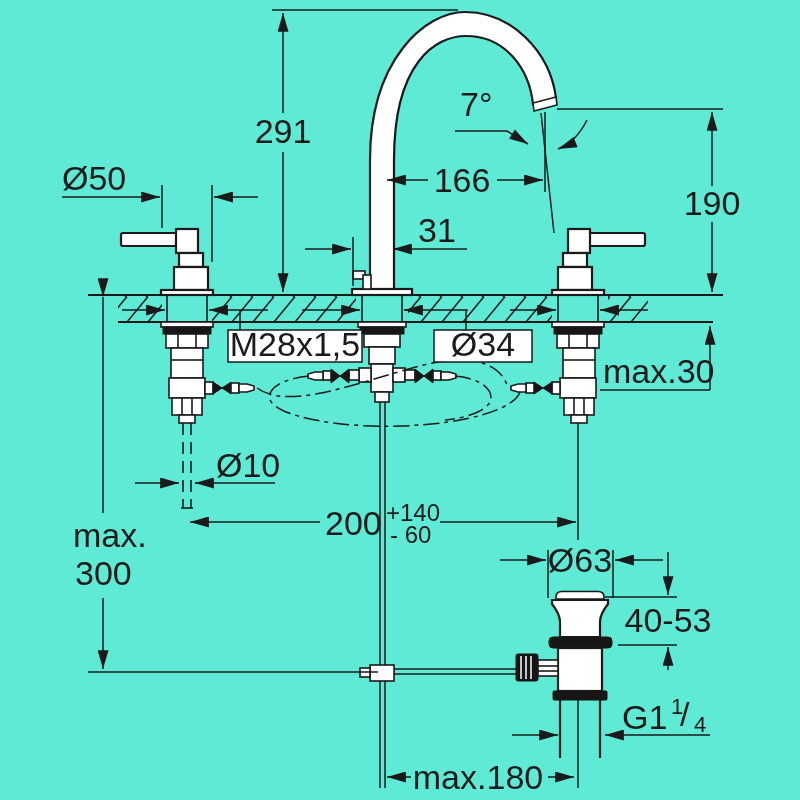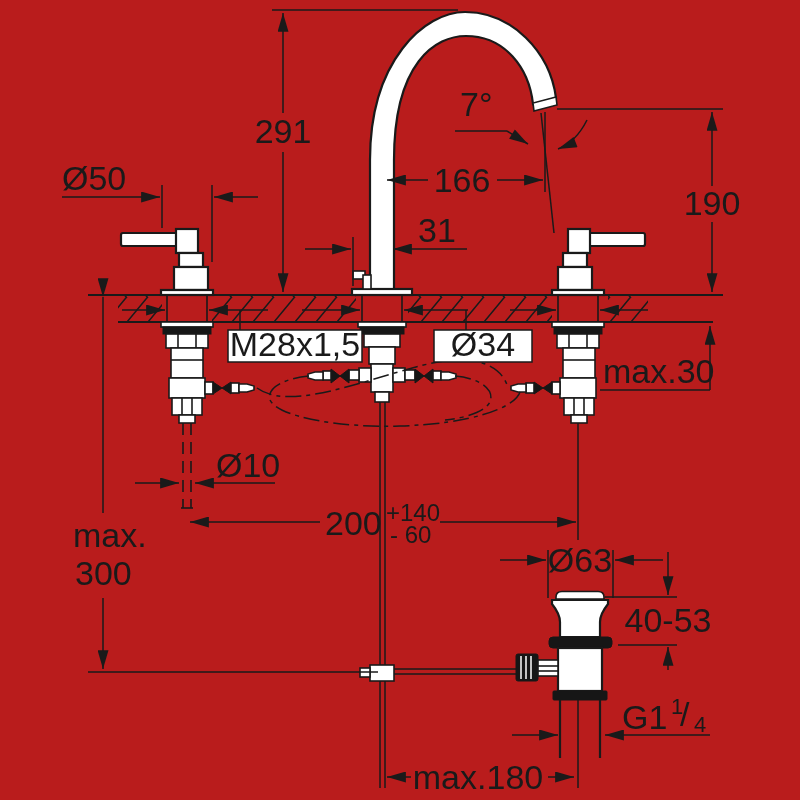--- a/index.html
+++ b/index.html
@@ -1,16 +1,16 @@
 <!DOCTYPE html>
 <html><head>
 <meta charset="utf-8">
 <style>
   html,body{margin:0;padding:0;background:#fff;}
-  .stage{width:800px;height:800px;position:relative;background:#b91c1c;overflow:hidden;}
+  .stage{width:800px;height:800px;position:relative;background:#5eead4;overflow:hidden;}
   svg{display:block;}
   text{font-family:"Liberation Sans","DejaVu Sans",sans-serif;fill:#1a1a1a;}
   .dim{font-size:34px;}
   .dim-small{font-size:24px;}
   .dim-frac{font-size:22px;}
   .outline{stroke:#1a1a1a;stroke-width:2.2;fill:#ffffff;}
   .outline-thin{stroke:#1a1a1a;stroke-width:1.6;fill:#ffffff;}
   .dimline{stroke:#1a1a1a;stroke-width:1.5;fill:none;}
   .refline{stroke:#1a1a1a;stroke-width:1.5;fill:none;}
   .dark{fill:#161616;stroke:#161616;}

